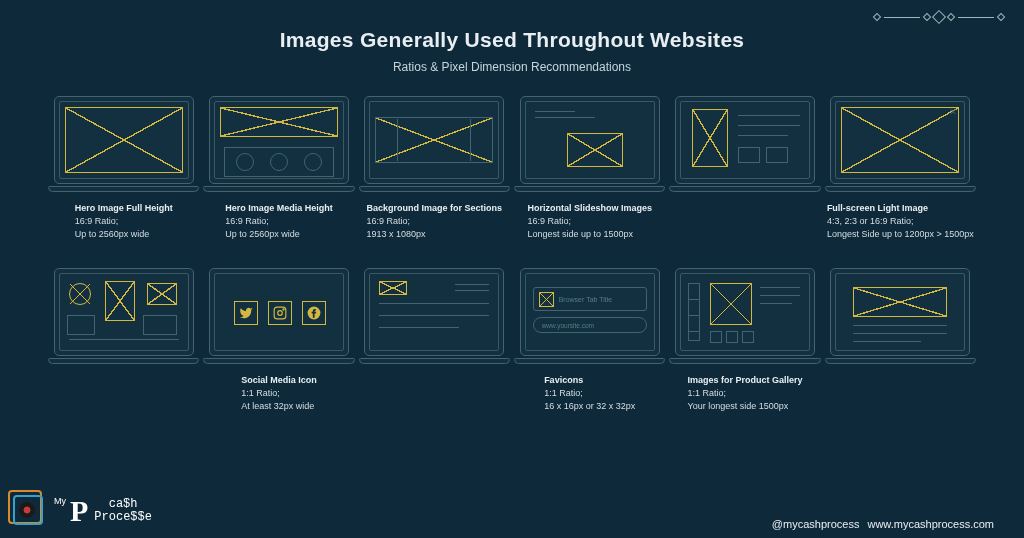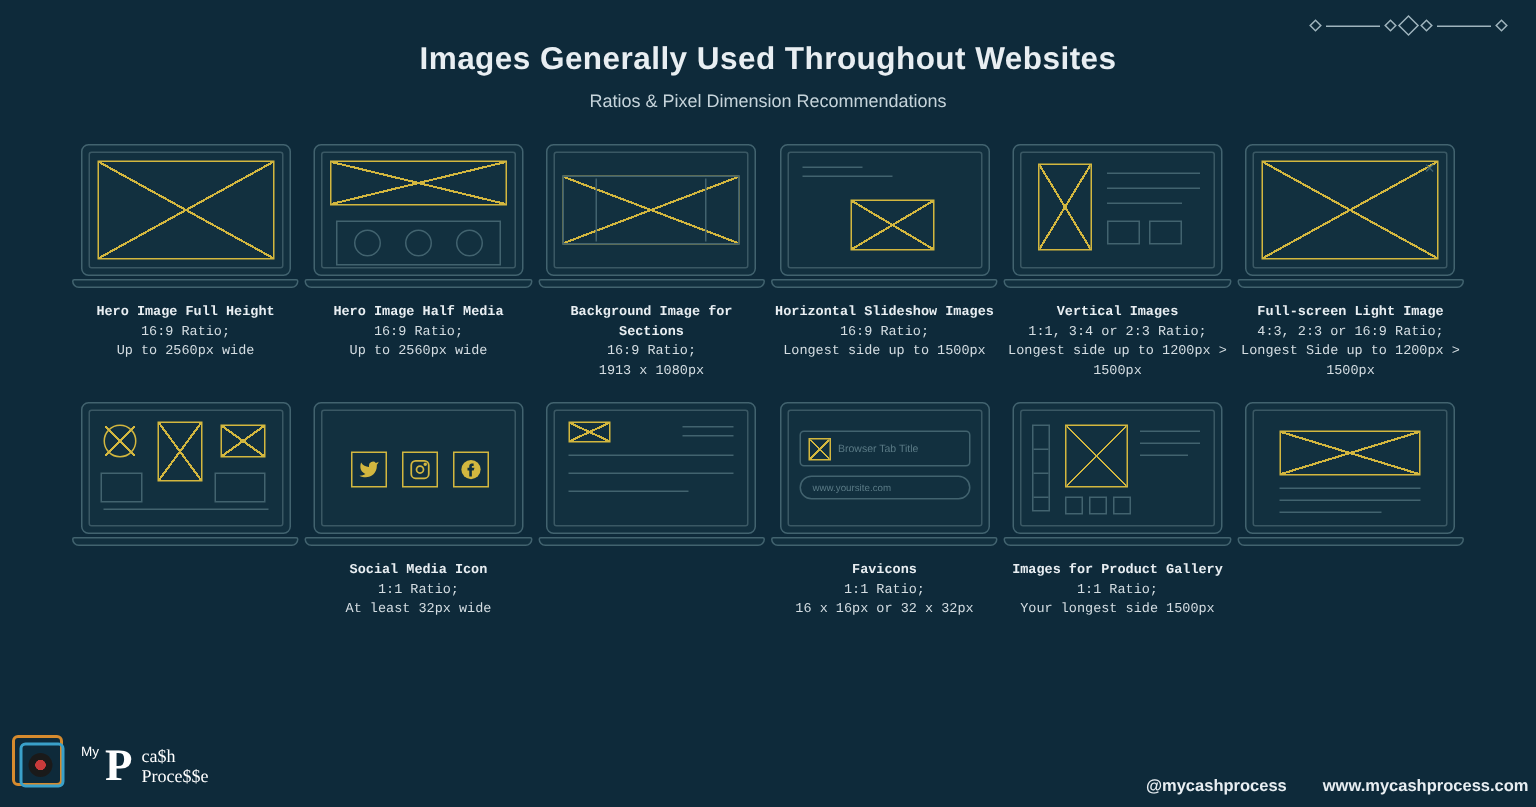--- a/index.html
+++ b/index.html
@@ -59,26 +59,24 @@
     width: 108%;
     height: 6px;
     margin-left: -4%;
     margin-top: 2px;
     border: 1.5px solid #42636f;
     border-radius: 2px 2px 6px 6px;
     background: #12303f;
   }
   .cap {
     font-size: 9px;
-    text-align: center;
     margin-top: 10px;
     line-height: 1.45;
     color: #e8eef2;
     min-height: 54px;
-    font-family: Liberation Mono, monospace;
   }
   .cap .name { font-weight: 600; display:block; }
   .cap .ratio { display:block; color:#d4dde2; }
   .cap .dim { display:block; color:#d4dde2; }
 
   
   .xbox {
     position: absolute;
     border: 1.3px solid #d3b73f;
   }
@@ -107,48 +105,48 @@
   .flourish .bar { flex:1; height:1px; background:#9fb4bd; }
   .flourish .dia {
     width:6px; height:6px; border:1px solid #9fb4bd; transform:rotate(45deg);
   }
   .flourish .dia.big { width:10px; height:10px; background:#0e2a3a; }
 
   
   .footer {
     position:absolute;
     bottom:8px;
-    right:5px;
+    right:30px;
     font-size:11px;
     color:#e8eef2;
     display:flex;
-    gap:24px;
-    font-weight:bold;
+    gap:8px;
   }
   .brand {
     position:absolute;
     left:8px;
     bottom:6px;
     display:flex;
     align-items:center;
     gap:4px;
     color:#fff;
   }
   .brand .logo-box {
     width:42px; height:42px;
     position:relative;
   }
   .brand .logo-box .sq {
     position:absolute; border:2px solid;
     border-radius:4px;
   }
   .brand .txt {
-    font-family: Liberation Serif, serif;
+    font-family: Liberation Mono, monospace;
     font-size: 12px;
     line-height:1.1;
+    text-align:center;
   }
   .brand .big-p {
     font-family: Georgia, serif;
     font-size:30px;
     font-weight:600;
     margin-right:2px;
   }
 
   
   .soc-sq {
@@ -200,21 +198,21 @@
           <div class="bezel"></div>
         <div class="xbox" style="left:10px;top:10px;right:10px;height:30px"></div>
         <div class="line" style="left:14px;right:14px;top:50px;height:30px;background:none;border:1px solid #42636f"></div>
         <div class="circ" style="left:26px;top:56px;width:18px;height:18px"></div>
         <div class="circ" style="left:60px;top:56px;width:18px;height:18px"></div>
         <div class="circ" style="left:94px;top:56px;width:18px;height:18px"></div>
       </div>
         <div class="base"></div>
     </div>
     <div class="cap">
-      <span class="name">Hero Image Half Media</span>
+      <span class="name">Hero Image Media Height</span>
       <span class="ratio">16:9 Ratio;</span>
       <span class="dim">Up to 2560px wide</span>
     </div>
   </div>
 
   <div class="cell">
     <div class="laptop-shell">
       <div class="screen">
           <div class="bezel"></div>
         <div class="xbox" style="left:10px;top:20px;right:10px;bottom:20px"></div>
@@ -256,25 +254,20 @@
       <div class="screen">
           <div class="bezel"></div>
         <div class="xbox" style="left:16px;top:12px;width:36px;height:58px"></div>
         <div class="line" style="left:62px;top:18px;right:14px;height:1px"></div>
         <div class="line" style="left:62px;top:28px;right:14px;height:1px"></div>
         <div class="line" style="left:62px;top:38px;right:26px;height:1px"></div>
         <div style="position:absolute;left:62px;top:50px;width:22px;height:16px;border:1px solid #42636f"></div>
         <div style="position:absolute;left:90px;top:50px;width:22px;height:16px;border:1px solid #42636f"></div>
       </div>
         <div class="base"></div>
-    </div>
-    <div class="cap">
-      <span class="name">Vertical Images</span>
-      <span class="ratio">1:1, 3:4 or 2:3 Ratio;</span>
-      <span class="dim">Longest side up to 1200px &gt; 1500px</span>
     </div>
   </div>
 
   <div class="cell">
     <div class="laptop-shell">
       <div class="screen">
           <div class="bezel"></div>
         <div class="xbox" style="left:10px;top:10px;right:10px;bottom:10px"></div>
         <div style="position:absolute;right:13px;top:12px;width:7px;height:7px;color:#42636f;font-size:9px;line-height:7px">✕</div>
       </div>

